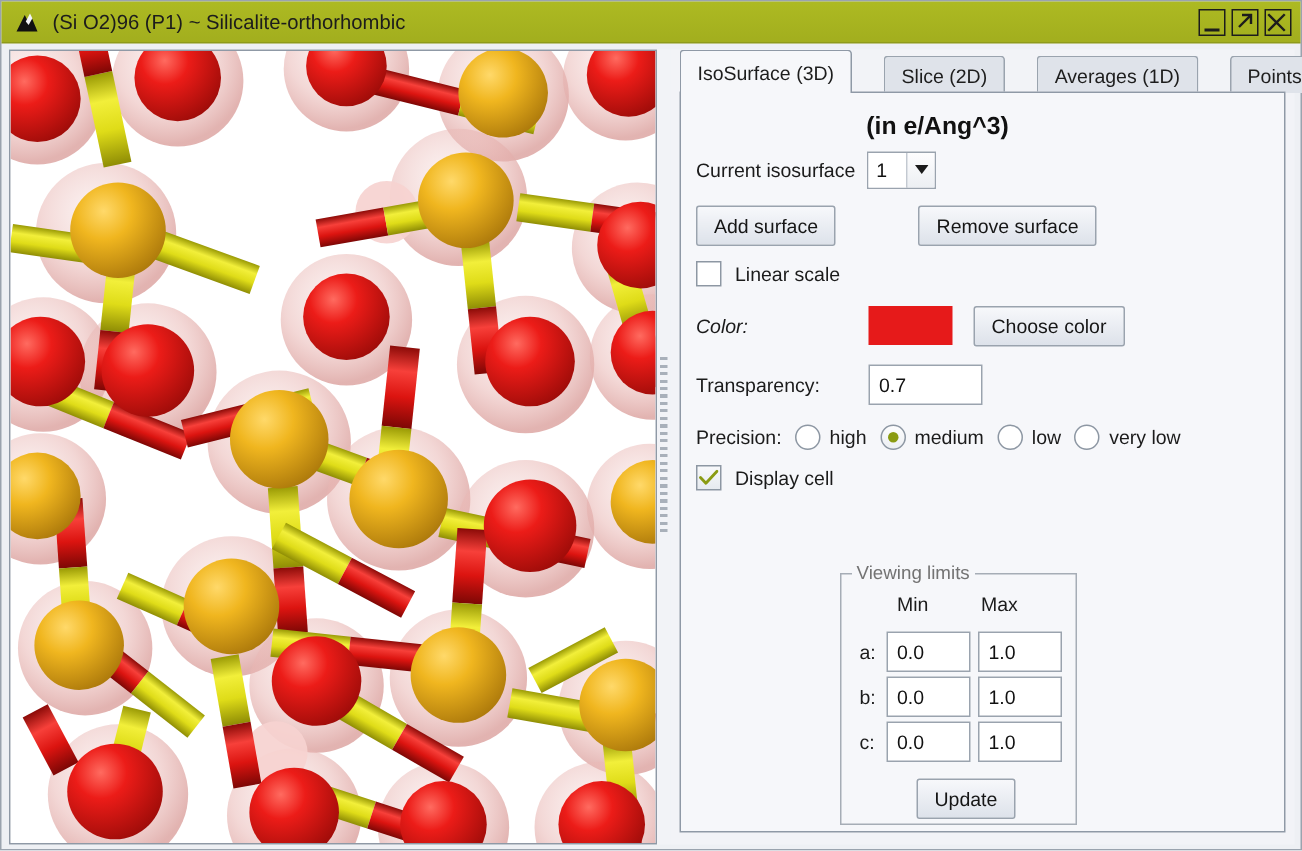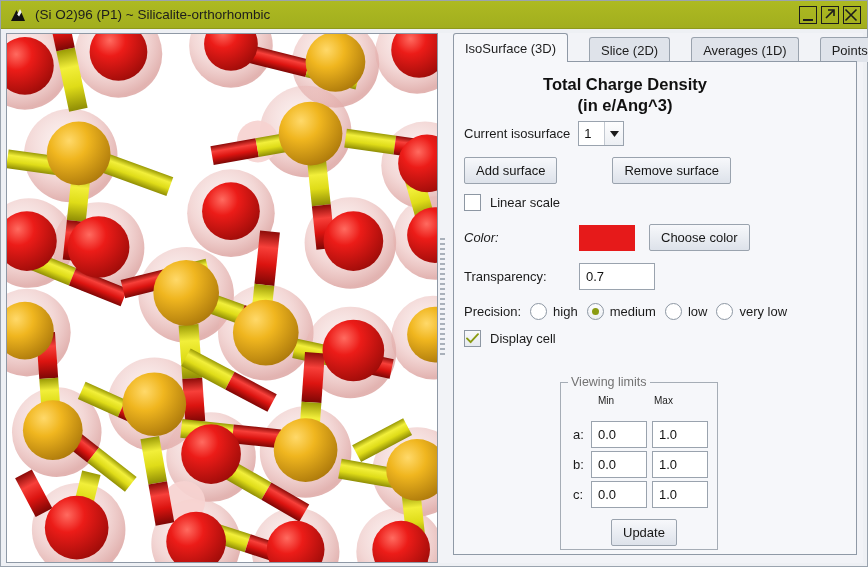--- a/index.html
+++ b/index.html
@@ -260,21 +260,21 @@
     background: transparent;
   }
   .group-title {
     position: absolute; top: -8px; left: 7px;
     background: #f6f7fa;
     padding: 0 3px;
     font-size: 12.5px; color: #737373;
   }
   .gl-head {
     position: absolute; top: 12px; left: 0; width: 100%;
-    display: flex; font-size: 10px; color: #1b1b1b;
+    display: flex; font-size: 13px; color: #1b1b1b;
   }
   .gl-head span:nth-child(1) { width: 37px; }
   .gl-head span:nth-child(2) { width: 56px; }
   .gl-head span:nth-child(3) { width: 56px; }
   .gl-row {
     position: absolute; left: 0; width: 100%;
     display: flex; align-items: center;
   }
   .gl-row .rl { width: 18px; margin-left: 12px; font-size: 13px; color: #1b1b1b; }
   .gl-row .txt { width: 56px; margin-right: 5px; }
@@ -575,21 +575,20 @@
         <span>Averages (1D)</span>
       </div>
       <div class="tab">
         <span>Points (0D)</span>
       </div>
     </div>
 
     <div class="tabpanel">
 
       <div class="heading">
-        <div>Total Charge Density</div>
         <div>(in e/Ang^3)</div>
       </div>
 
       <div class="row r-isosurface">
         <span class="lbl">Current isosurface</span>
         <div class="combo">
           <span class="combo-val">1</span>
           <span class="combo-arrow">
             <svg width="9" height="6" viewBox="0 0 9 6">
                 <path d="M0 0 L9 0 L4.5 6 Z" fill="#1b1b1b"></path>

